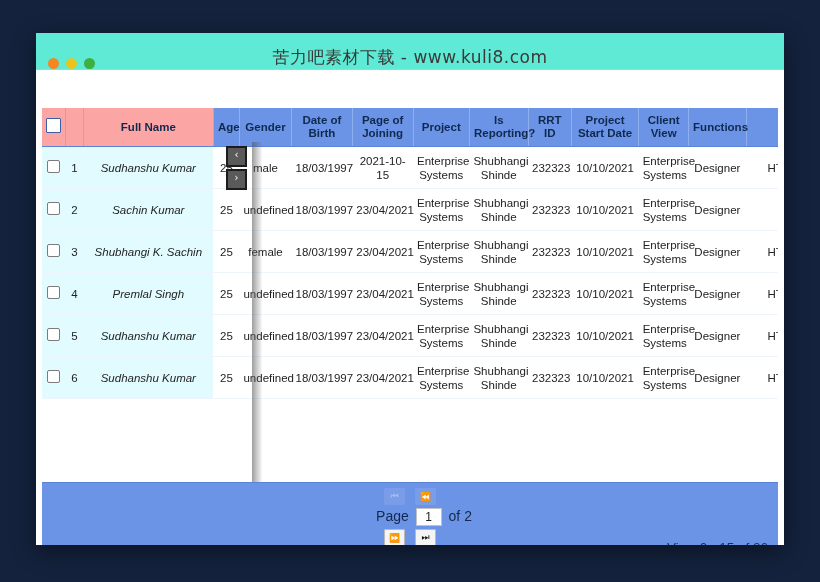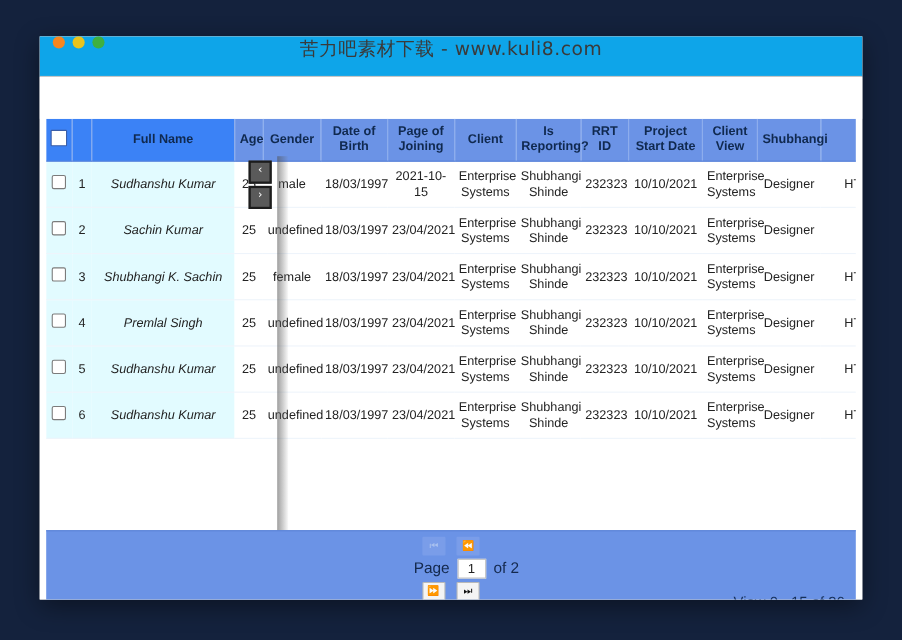--- a/index.html
+++ b/index.html
@@ -20,24 +20,24 @@
     left: 36px;
     top: 33px;
     width: 748px;
     height: 512px;
     background: #ffffff;
     box-shadow: 0 6px 22px rgba(0,0,0,0.45);
     overflow: hidden;
   }
   .titlebar {
     height: 36px;
-    background: #0ea5e9;
+    background: #5eead4;
     border-bottom: 1px solid #c6c6c6;
     display: flex;
-    align-items: flex-start;
+    align-items: flex-end;
     position: relative;
     text-decoration: underline;
   }
   .dots {
     display: flex;
     gap: 7px;
     margin-left: 12px;
   }
   .dot { width: 11px; height: 11px; border-radius: 50%; }
   .dot.red   { background: #f6861f; }
@@ -96,21 +96,21 @@
     padding: 5px 4px;
     border-bottom: 1px solid #eef4fb;
     text-align: center;
     vertical-align: middle;
     line-height: 1.25;
     height: 42px;
     box-sizing: border-box;
     color: #232323;
   }
   table.grid td.frozen { background: #e2fbff; }
-  table.grid th.frozen { background: #3b82f6; }
+  table.grid th.frozen { background: #fca5a5; }
   td.cell-check { width: 22px; background:#e2fbff; }
   td.cell-idx   { width: 16px; background:#e2fbff; text-align:left; padding-left:2px;}
   td.cell-name  { background:#e2fbff;font-style:italic; }
   td.cell-skills { text-align: right; padding-right: 4px; white-space: normal; }
 
   .chk {
     width: 11px; height: 11px;
     border: 1px solid #7b7b7b;
     background: #fff;
     display: inline-block;
@@ -276,26 +276,26 @@
           <tr>
             <th class="th-check frozen">
               <span class="chk-head"></span>
             </th>
             <th class="th-idx frozen"></th>
             <th class="frozen">Full Name</th>
             <th>Age</th>
             <th>Gender</th>
             <th>Date of Birth</th>
             <th>Page of Joining</th>
-            <th>Client</th>
+            <th>Project</th>
             <th>Is Reporting?</th>
             <th>RRT ID</th>
             <th>Project Start Date</th>
             <th>Client View</th>
-            <th>Shubhangi</th>
+            <th>Functions</th>
             <th class="th-primary">Prima</th>
           </tr>
         </thead>
         <tbody id="grid-body">
             <tr>
               <td class="cell-check frozen"><span class="chk"></span></td>
               <td class="cell-idx frozen">1</td>
               <td class="cell-name frozen">Sudhanshu Kumar</td>
               <td>25</td>
               <td>male</td>

